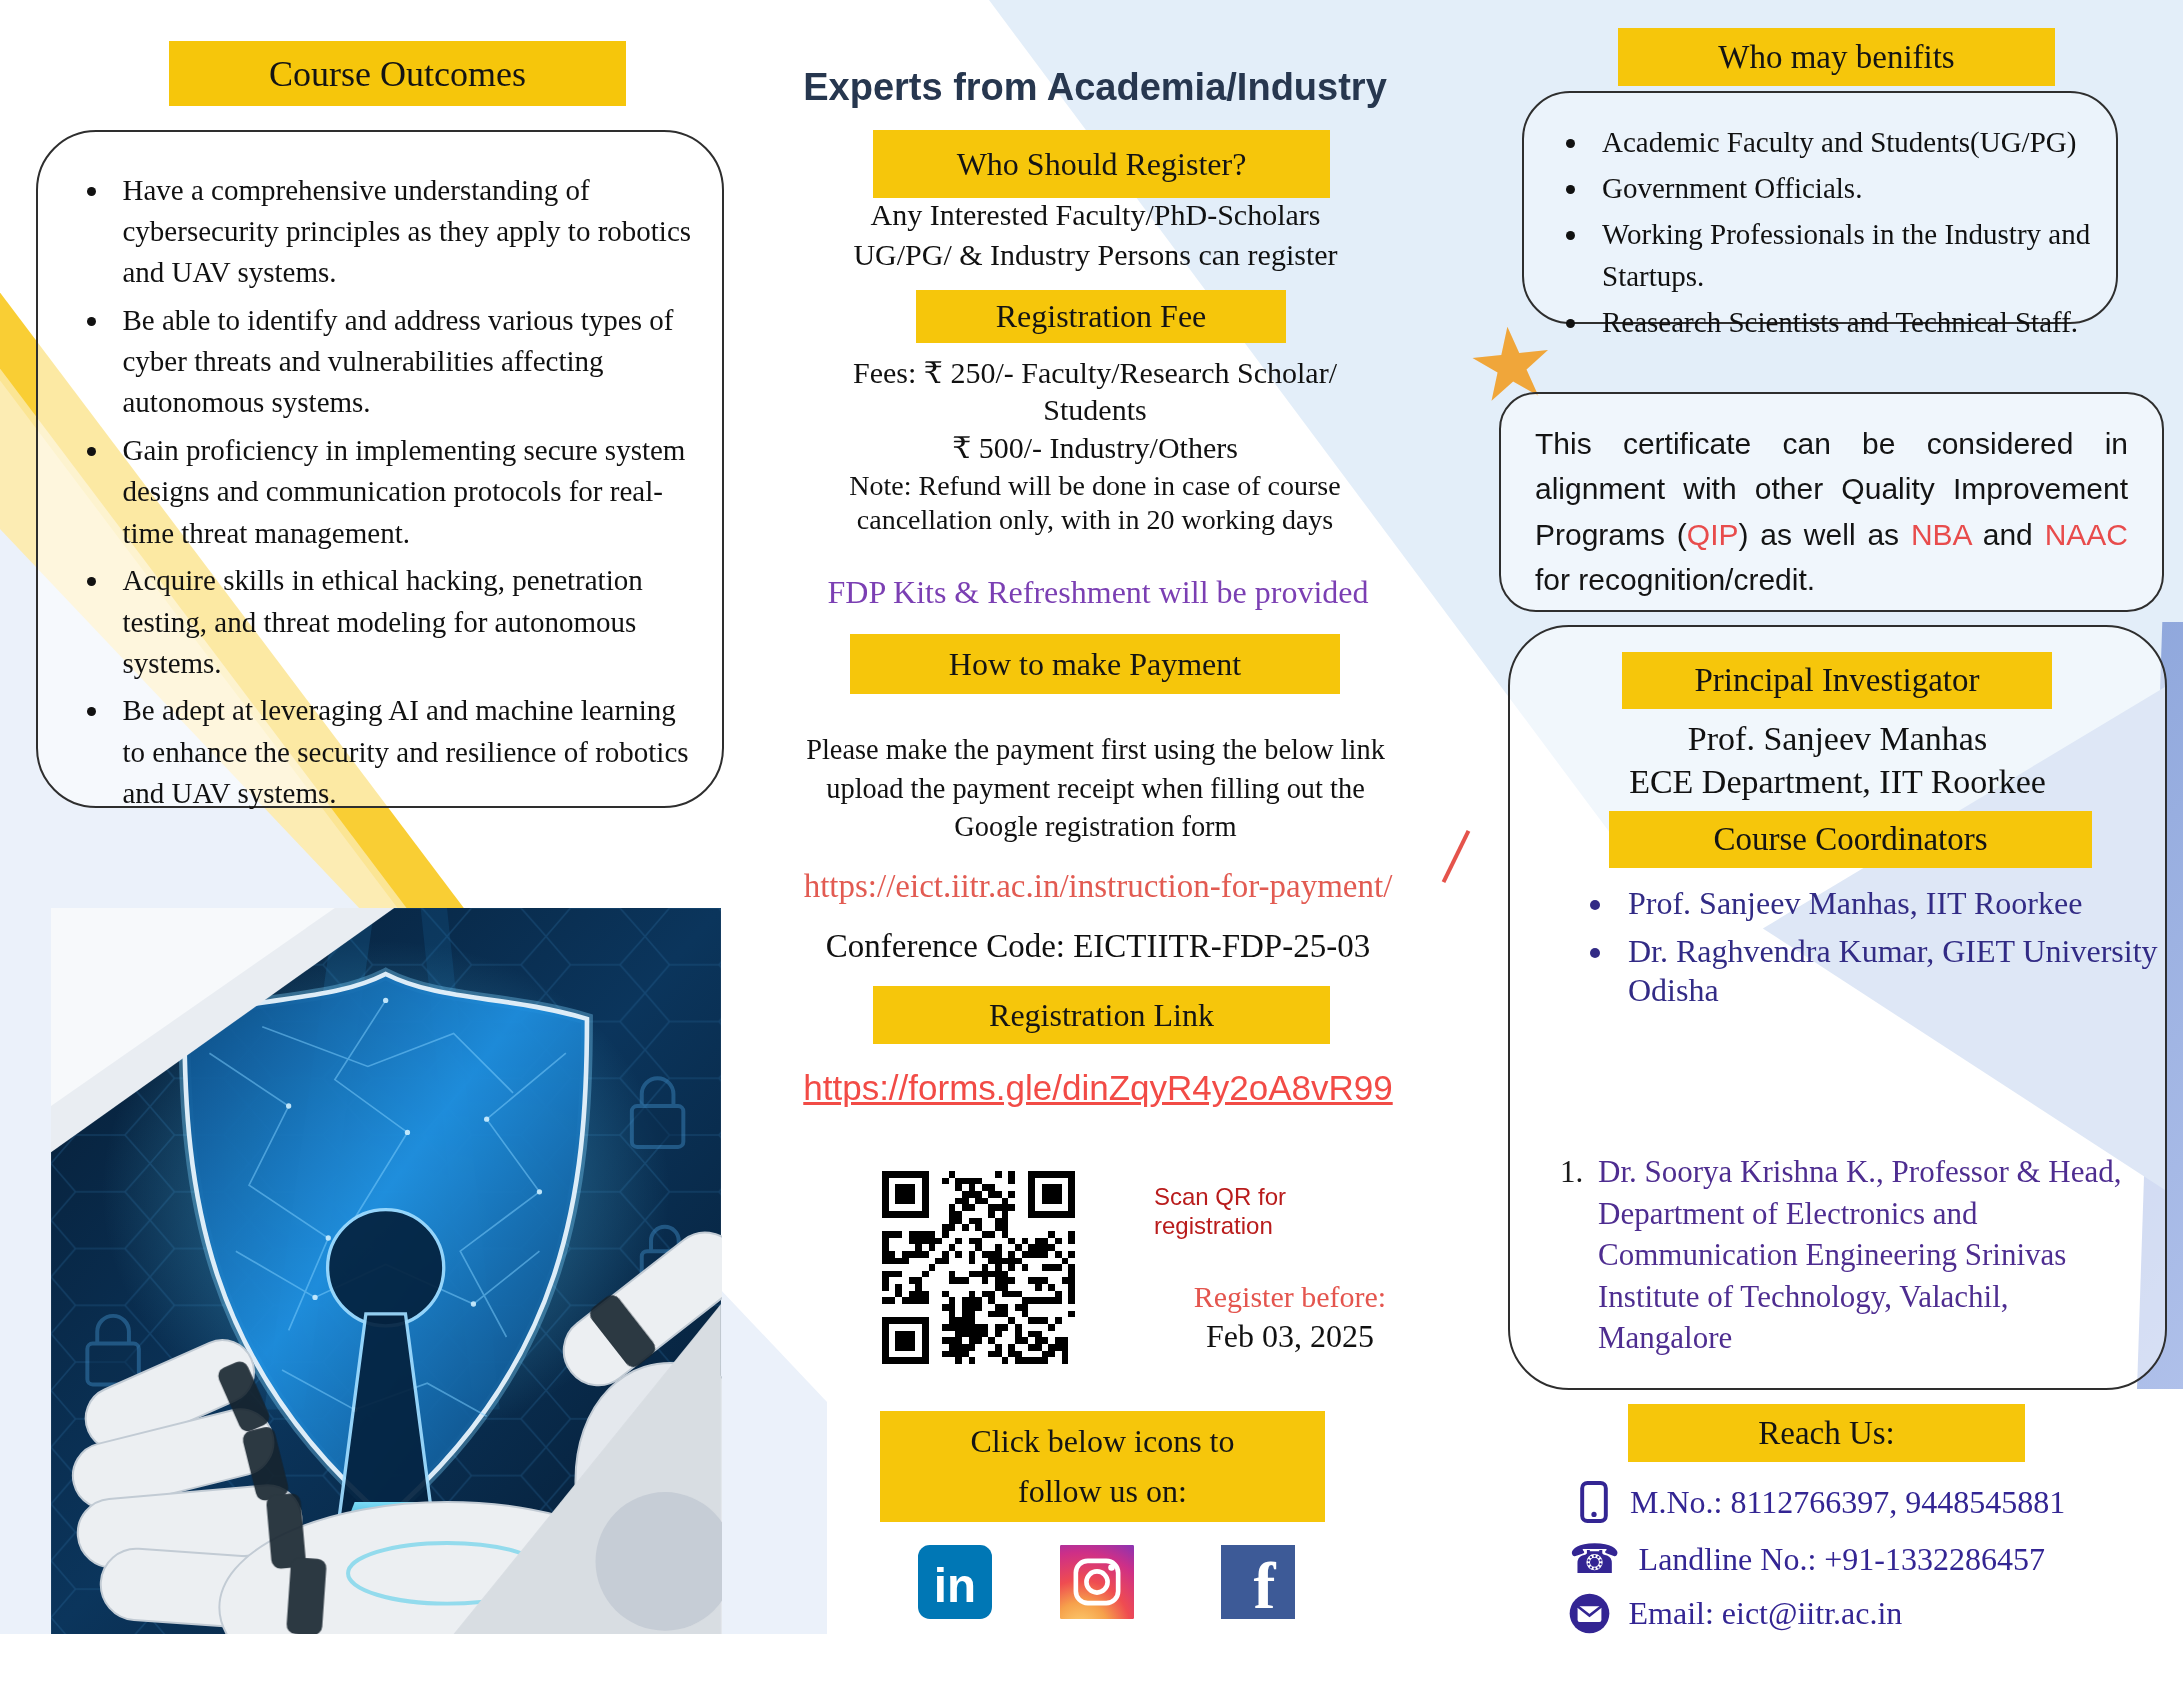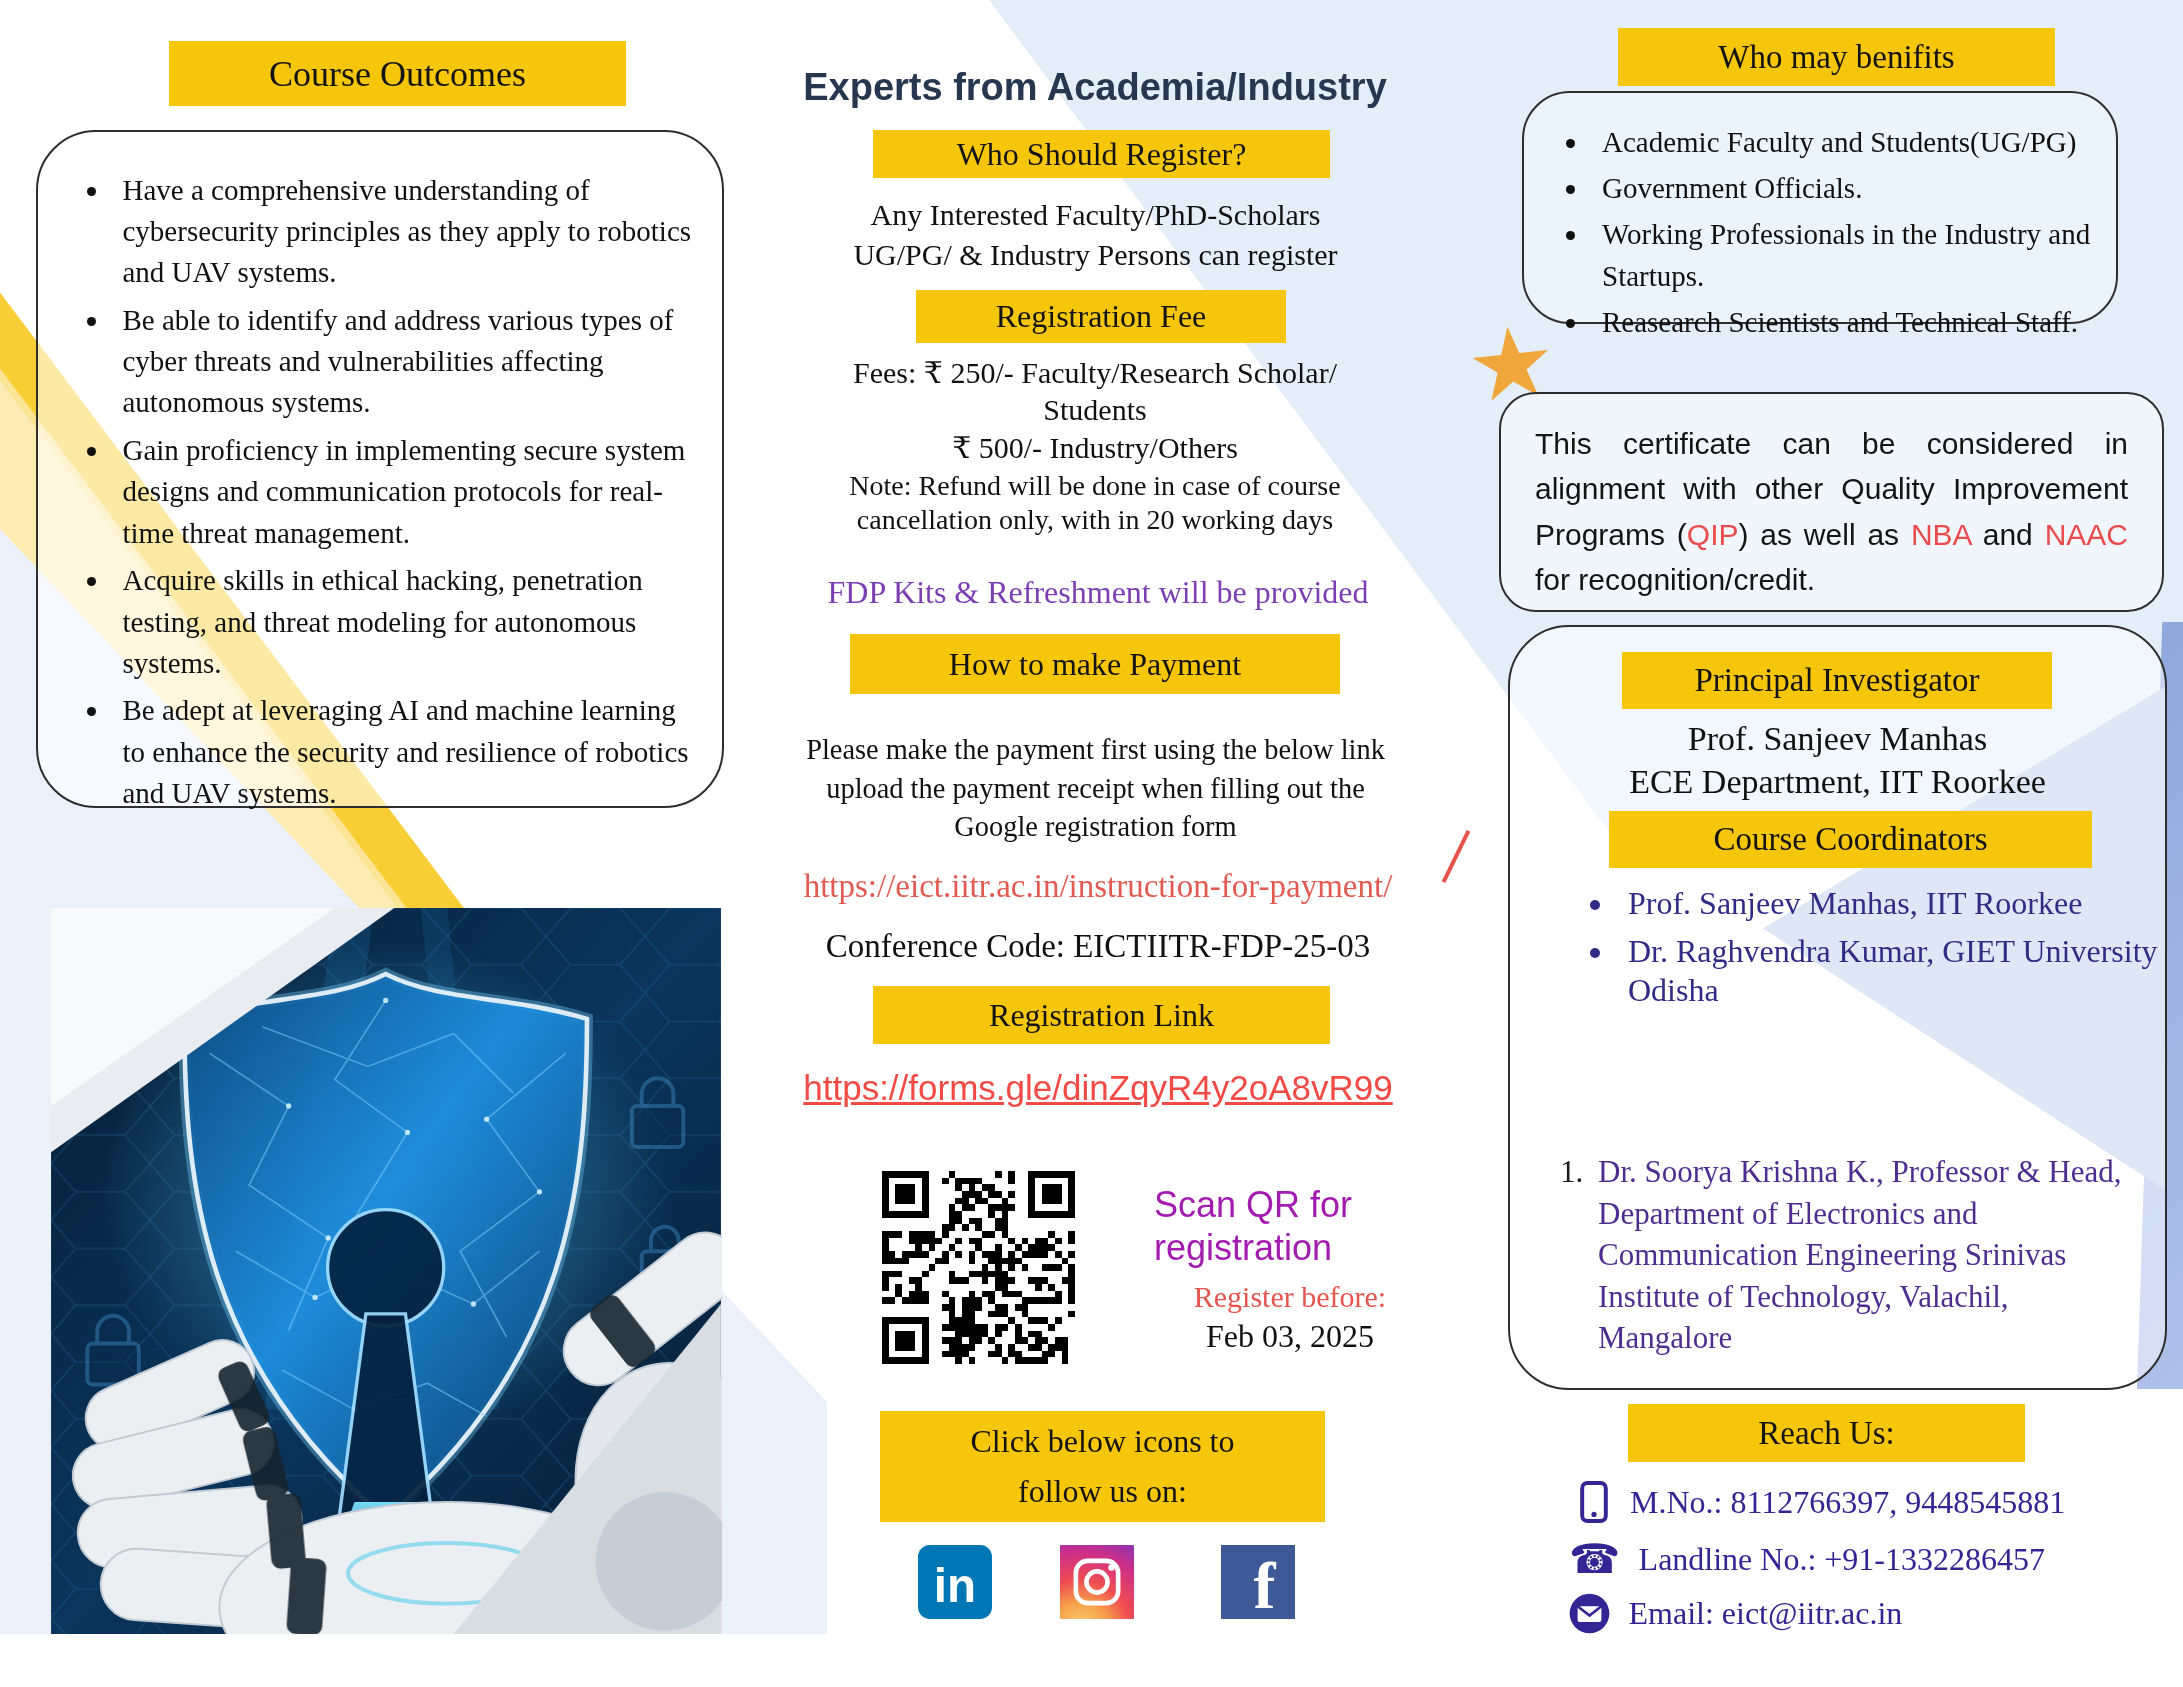--- a/index.html
+++ b/index.html
@@ -146,21 +146,21 @@
     <polygon points="0,0 430,0 0,300" fill="#F7F9FB"></polygon>
     <polygon points="1015,600 1015,1100 610,1100" fill="#D8DDE2"></polygon>
     <circle cx="930" cy="990" r="105" fill="#C6CDD6"></circle>
   </svg>
 </div>
 
 <div class="abs sans center" style="left:731px;top:66px;width:728px;font-size:38px;font-weight:bold;color:#27374F;">
   <span>Experts from Academia/Industry</span>
 </div>
 
-<div class="abs ybox" style="left:873px;top:130px;width:457px;height:48px;font-size:32px;">
+<div class="abs ybox" style="left:873px;top:130px;width:457px;height:68px;font-size:32px;">
   <span>Who Should Register?</span>
 </div>
 <div class="abs center serif" style="left:748px;top:198px;width:695px;font-size:30px;">
   <span>Any Interested  Faculty/PhD-Scholars</span>
 </div>
 <div class="abs center serif" style="left:748px;top:238px;width:695px;font-size:30px;">
   <span>UG/PG/ &amp; Industry Persons can register</span>
 </div>
 
 <div class="abs ybox" style="left:916px;top:290px;width:370px;height:53px;font-size:32px;">
@@ -594,21 +594,21 @@
       <rect x="18" y="28" width="1" height="1" fill="#000"></rect>
       <rect x="20" y="28" width="1" height="1" fill="#000"></rect>
       <rect x="21" y="28" width="1" height="1" fill="#000"></rect>
       <rect x="22" y="28" width="1" height="1" fill="#000"></rect>
       <rect x="23" y="28" width="1" height="1" fill="#000"></rect>
       <rect x="24" y="28" width="1" height="1" fill="#000"></rect>
       <rect x="27" y="28" width="1" height="1" fill="#000"></rect>
     </svg>
 </div>
 
-<div class="abs sans" style="left:1154px;top:1183px;width:304px;font-size:36px;color:#a21caf;line-height:1.2;">
+<div class="abs sans" style="left:1154px;top:1183px;width:304px;font-size:24px;color:#b91c1c;line-height:1.2;">
   <div>Scan QR for</div>
   <div>registration</div>
 </div>
 <div class="abs serif center" style="left:1148px;top:1280px;width:284px;font-size:30px;color:#E4554E;">
   <span>Register before:</span>
 </div>
 <div class="abs serif center" style="left:1148px;top:1318px;width:284px;font-size:32px;color:#111;">
   <span>Feb 03, 2025</span>
 </div>
 

